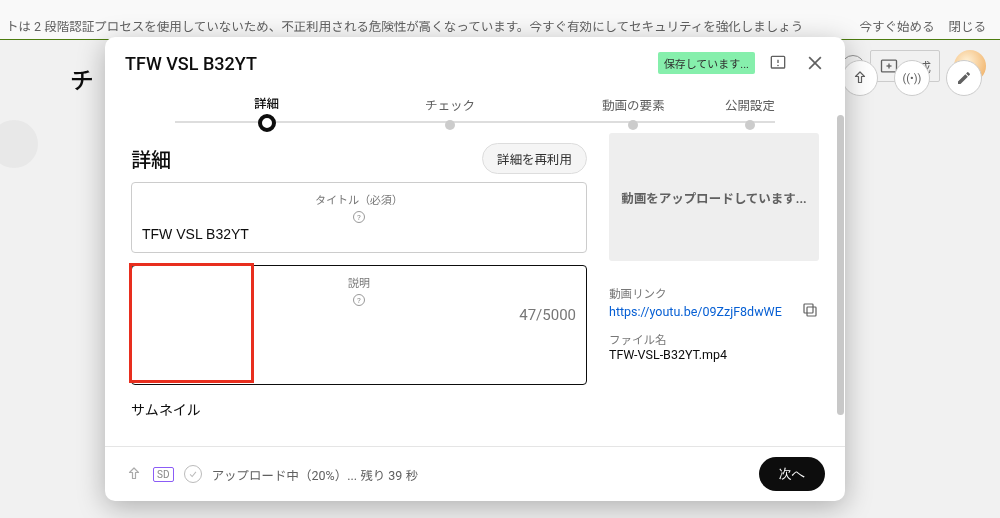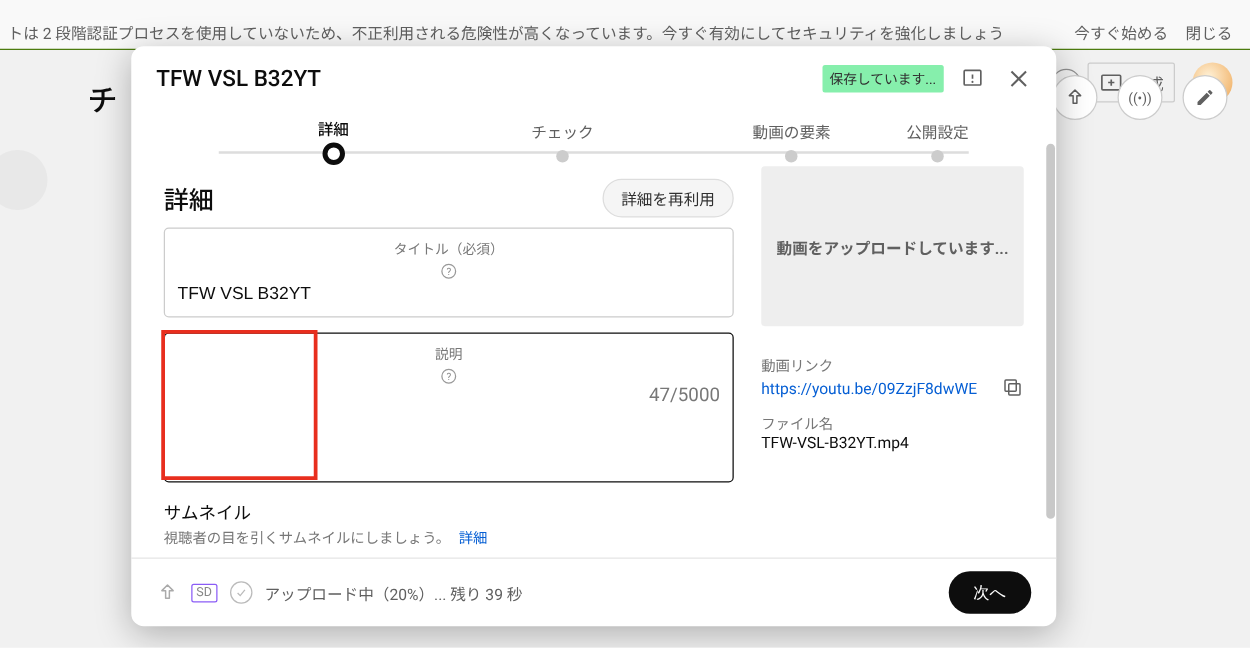--- a/index.html
+++ b/index.html
@@ -182,24 +182,20 @@
             <div class="field-label">
               <span>説明</span>
               <span class="q-icon">?</span>
             </div>
             <div class="char-count">47/5000</div>
           </div>
         </div>
 
         <div class="thumb-section">
           <div class="thumb-title">サムネイル</div>
-          <div class="thumb-sub">
-            <span>視聴者の目を引くサムネイルにしましょう。</span>
-            <a href="#">詳細</a>
-          </div>
         </div>
       </div>
 
       <div class="col-right">
         <div class="preview">
           <span>動画をアップロードしています...</span>
         </div>
         <div class="meta">
           <div class="meta-label">動画リンク</div>
           <div class="meta-row">

